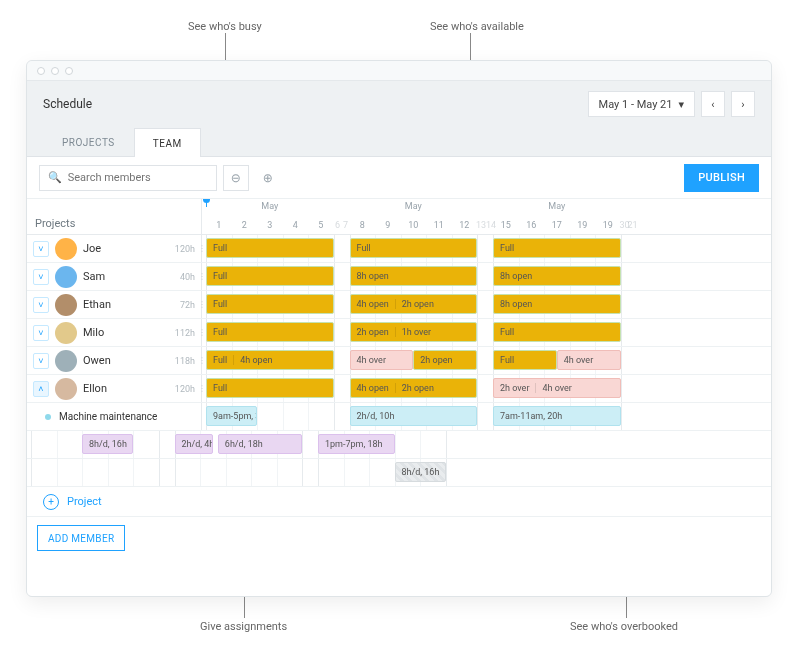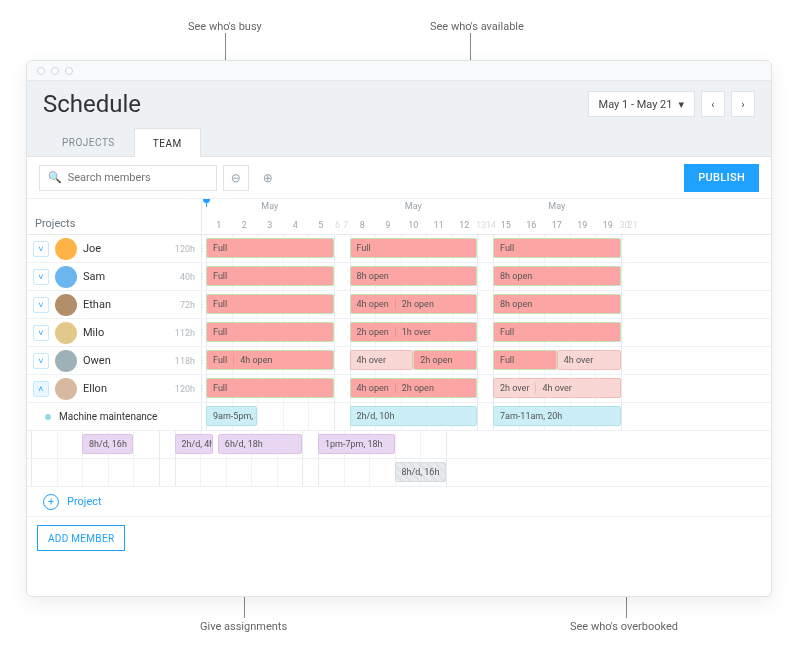--- a/index.html
+++ b/index.html
@@ -4,21 +4,21 @@
 <style>
   *{box-sizing:border-box;margin:0;padding:0;font-family:-apple-system,BlinkMacSystemFont,"Segoe UI",Roboto,Arial,sans-serif}
   html,body{width:800px;height:652px;background:#fff}
   .canvas{position:relative;width:800px;height:652px}
   .annot{position:absolute;color:#666;font-size:11px;white-space:nowrap}
   .annot-line{position:absolute;background:#888}
   .window{position:absolute;left:26px;top:60px;width:746px;height:537px;background:#eef1f3;border:1px solid #dfe4e7;border-radius:6px;box-shadow:0 6px 20px rgba(0,0,0,0.07);overflow:hidden}
   .titlebar{height:20px;background:#f7f9fa;border-bottom:1px solid #e4e8eb;display:flex;align-items:center;padding-left:10px;gap:6px}
   .dotw{width:8px;height:8px;border-radius:50%;border:1px solid #d0d5d9;background:#fff}
   .header{display:flex;align-items:center;height:46px;padding:0 16px}
-  .header h1{font-size:24px;font-weight:400;color:#333;flex:1}
+  .header h1{font-size:12px;font-weight:400;color:#333;flex:1}
   .date-ctrl{display:flex;align-items:center;gap:6px}
   .date-btn{background:#fff;border:1px solid #dfe3e7;height:26px;padding:0 10px;font-size:11px;color:#444;display:flex;align-items:center;gap:6px;cursor:pointer}
   .arrow-btn{width:24px;justify-content:center;padding:0}
   .tabs{display:flex;padding-left:16px;height:30px;border-bottom:1px solid #dfe3e7}
   .tab{padding:0 18px;font-size:10px;letter-spacing:.5px;color:#7e8a93;display:flex;align-items:center;border:1px solid transparent;border-bottom:none;background:#eef1f3;cursor:pointer}
   .tab.active{background:#fff;border-color:#dfe3e7;color:#333;position:relative;top:1px}
   .body{background:#fff;height:calc(100% - 20px - 46px - 30px);display:flex;flex-direction:column}
   .toolbar{height:42px;display:flex;align-items:center;padding:0 12px;gap:6px;border-bottom:1px solid #ecf0f2}
   .search{flex:0 0 150px;height:26px;border:1px solid #dfe3e7;display:flex;align-items:center;padding:0 8px;color:#9aa4ac;font-size:11px;gap:6px}
   .search input{border:none;outline:none;flex:1;font-size:11px;color:#555;background:transparent}
@@ -42,21 +42,21 @@
   .chev.open{background:#e9f6ff}
   .avatar{width:22px;height:22px;border-radius:50%;background:#ffb347;display:inline-block}
   .avatar.b{background:#6bb6ee}.avatar.c{background:#b28e6a}.avatar.d{background:#e2c98b}.avatar.e{background:#9eb0b8}.avatar.f{background:#d6b9a0}
   .mname{font-size:11px;color:#333;flex:1}
   .hours{position:absolute;right:6px;font-size:9px;color:#b0b8be}
   .drag{position:absolute;right:-10px;width:10px;height:100%;display:flex;align-items:center;justify-content:center;color:#c8cfd4;font-size:8px}
   .sub{padding-left:18px}
   .dot{width:6px;height:6px;border-radius:50%;background:#8fd9eb;margin-right:2px}
   .dot.p{background:#c29ae0}.dot.g{background:#a8b0b5}
   .bar{position:absolute;top:3px;height:20px;border-radius:2px;display:flex;align-items:center;padding:0 6px;font-size:9px;color:#555;overflow:hidden;white-space:nowrap}
-  .bar.green{background:#fca5a5;border:1px solid #c5e2b0}
+  .bar.green{background:#eab308;border:1px solid #c5e2b0}
   .bar.red{background:#f9d7d4;border:1px solid #f0bdb8}
   .bar.cyan{background:#cceef6;border:1px solid #b0e2ee}
   .bar.purple{background:#e9d7f2;border:1px solid #dbc0ec}
   .bar.grey{background:repeating-linear-gradient(45deg,#e9ecee,#e9ecee 3px,#dfe3e6 3px,#dfe3e6 6px);border:1px solid #d6dbde}
   .vline{position:absolute;top:0;bottom:0;width:1px;background:#f1f4f6}
   .vline.strong{background:#e6eaed}
   .bar .seg{border-left:1px solid rgba(0,0,0,0.1);padding-left:6px;margin-left:6px}
   .bar .seg:first-child{border-left:none;padding-left:0;margin-left:0}
   .add-proj{display:flex;align-items:center;gap:8px;padding-left:16px;height:30px;color:#1FA2FF;font-size:11px;cursor:pointer;border-bottom:1px solid #edf1f3}
   .plus-c{width:16px;height:16px;border:1.5px solid #1FA2FF;border-radius:50%;display:flex;align-items:center;justify-content:center;font-size:10px}

